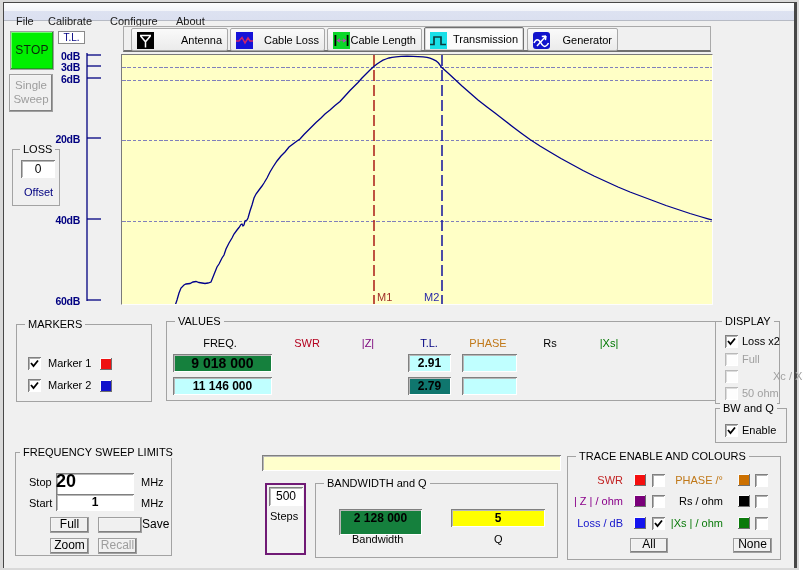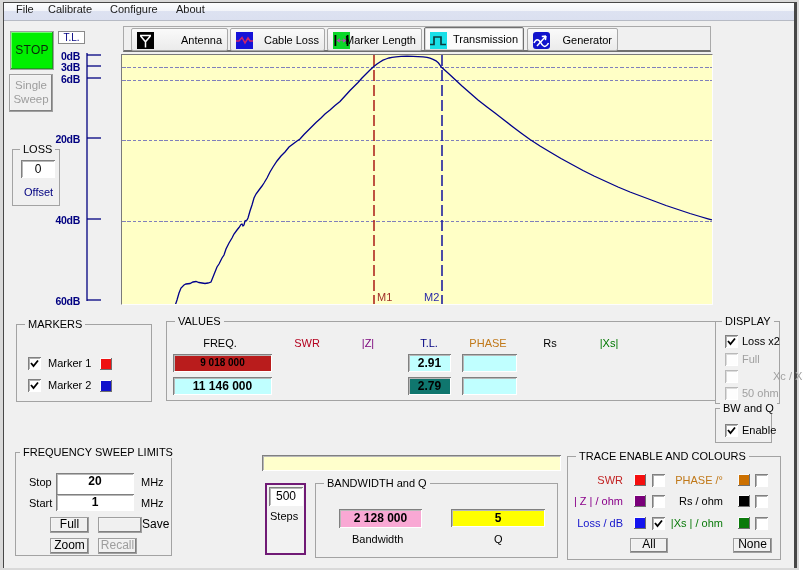--- a/index.html
+++ b/index.html
@@ -5,21 +5,21 @@
 * { margin:0; padding:0; box-sizing:border-box; }
 html,body { width:803px; height:576px; background:#ffffff; font-family:"Liberation Sans",sans-serif; }
 #root { position:absolute; left:0; top:0; width:803px; height:576px; background:#fff; overflow:hidden; }
 #winborder { position:absolute; left:0; top:0; width:799px; height:570px; background:#d9d9d9; }
 #winedge { position:absolute; left:3px; top:2px; width:794px; height:566px; background:#474747; }
 #client { position:absolute; left:4px; top:3px; width:790px; height:565px; background:#f0f0f0; }
 .abs { position:absolute; }
 #menubar { position:absolute; left:4px; top:3px; width:790px; height:18px;
   background:linear-gradient(#fcfdfe 0%, #f2f4f9 45%, #dde2f1 50%, #dbe0f0 100%);
   border-bottom:1px solid #b6bac4; font-size:11px; color:#1a1a1a; }
-.mi { position:absolute; top:0; }
+.mi { position:absolute; top:12px; }
 
 .btn { background:#f0f0f0; border:none; outline:1px solid #9f9f9f; outline-offset:-1px;
   box-shadow: inset -1px -1px 0 #404040, inset 1px 1px 0 #ffffff, inset -2px -2px 0 #808080, inset 2px 2px 0 #f4f4f4;
   font-family:"Liberation Sans",sans-serif; text-align:center; }
 
 .edit { background:#fff;
   box-shadow: inset 1px 1px 0 #808080, inset -1px -1px 0 #ffffff, inset 2px 2px 0 #b8b8b8; }
 .grp { position:absolute; border:1px solid #a3a3a3; }
 .grp .ttl { position:absolute; top:-7px; left:8px; background:#f0f0f0; padding:0 3px; font-size:11px; color:#000; white-space:nowrap; }
 .cb { position:absolute; width:13px; height:13px; background:#fff;
@@ -99,21 +99,21 @@
 </div>
 <div class="tbtn" style="left:327px; width:95px;">
   <svg class="ico" width="17" height="17">
         <rect width="17" height="17" fill="#0ad828"></rect>
         <rect x="1.5" y="3" width="1.8" height="11" fill="#000"></rect>
         <rect x="13.7" y="3" width="1.8" height="11" fill="#000"></rect>
         <line x1="4" y1="8.5" x2="13" y2="8.5" stroke="#708a70" stroke-width="1.2"></line>
         <path d="M3.5 8.5 L6.8 6.3 V10.7 Z" fill="#b845b8"></path>
         <path d="M13.5 8.5 L10.2 6.3 V10.7 Z" fill="#b845b8"></path>
       </svg>
-  <span class="txt">Marker Length</span>
+  <span class="txt">Cable Length</span>
 </div>
 <div class="tbtn" style="left:424px; width:100px; top:27px; height:24px; background:#fbfbfb; border:1px solid #707070; box-shadow:0 0 0 1px #d9d9d9 inset;">
   <svg class="ico" width="17" height="17" style="top:4px;">
         <rect width="17" height="17" fill="#18e0e8"></rect>
         <path d="M0 12.5 H4 V5 H11 V12.5 H16" stroke="#0c3c40" stroke-width="1.7" fill="none"></path>
       </svg>
   <span class="txt">Transmission</span>
 </div>
 <div class="tbtn" style="left:527px; width:91px;">
   <svg class="ico" width="17" height="17">
@@ -169,21 +169,21 @@
 
 <div class="grp" style="left:166px; top:321px; width:550px; height:80px;">
   <span class="ttl">VALUES</span>
   <div class="lbl hdr" style="left:53px; top:15px;">FREQ.</div>
   <div class="lbl hdr" style="left:140px; top:15px; color:#b4001e;">SWR</div>
   <div class="lbl hdr" style="left:201px; top:15px; color:#7a007a;">|Z|</div>
   <div class="lbl hdr" style="left:262px; top:15px; color:#000080;">T.L.</div>
   <div class="lbl hdr" style="left:321px; top:15px; color:#c07818;">PHASE</div>
   <div class="lbl hdr" style="left:383px; top:15px;">Rs</div>
   <div class="lbl hdr" style="left:442px; top:15px; color:#007800;">|Xs|</div>
-  <div class="edit abs" style="left:6px; top:32px; width:99px; height:18px; background:#b91c1c; text-align:center; font-size:10px; font-weight:bold; line-height:18px;">9 018 000</div>
+  <div class="edit abs" style="left:6px; top:32px; width:99px; height:18px; background:#15803d; text-align:center; font-size:14px; font-weight:bold; line-height:18px;">9 018 000</div>
   <div class="edit abs" style="left:241px; top:32px; width:43px; height:18px; background:#c0ffff; text-align:center; font-size:12px; font-weight:bold; line-height:18px;">2.91</div>
   <div class="edit abs" style="left:295px; top:32px; width:55px; height:18px; background:#c0ffff;"></div>
   <div class="edit abs" style="left:6px; top:55px; width:99px; height:18px; background:#c0ffff; text-align:center; font-size:12px; font-weight:bold; line-height:18px;">11 146 000</div>
   <div class="edit abs" style="left:241px; top:55px; width:43px; height:18px; background:#0f766e; text-align:center; font-size:12px; font-weight:bold; line-height:18px;">2.79</div>
   <div class="edit abs" style="left:295px; top:55px; width:55px; height:18px; background:#c0ffff;"></div>
 </div>
 
 <div class="grp" style="left:715px; top:321px; width:65px; height:83px;">
   <span class="ttl" style="left:6px;">DISPLAY</span>
   <div class="cb" style="left:9px; top:13px;">
@@ -193,55 +193,55 @@
       </div>
   <div class="lbl" style="left:26px; top:13px; font-size:11px;">Loss x2</div>
   <div class="cbd" style="left:9px; top:31px;"></div>
   <div class="lbl" style="left:26px; top:31px; font-size:11px; color:#a0a0a0;">Full</div>
   <div class="cbd" style="left:9px; top:48px;"></div>
   <div class="lbl" style="left:26px; top:48px; font-size:11px; color:#a0a0a0;margin-left:31px;">Xc / Xl</div>
   <div class="cbd" style="left:9px; top:65px;"></div>
   <div class="lbl" style="left:26px; top:65px; font-size:11px; color:#a0a0a0;">50 ohm</div>
 </div>
 
-<div class="grp" style="left:715px; top:408px; width:57px; height:35px;">
+<div class="grp" style="left:715px; top:408px; width:72px; height:35px;">
   <span class="ttl" style="left:4px;">BW and Q</span>
   <div class="cb" style="left:9px; top:15px;">
         <svg width="11" height="11">
           <path d="M2 5 L4.5 8 L9 2.5" stroke="#000" stroke-width="1.8" fill="none"></path>
         </svg>
       </div>
   <div class="lbl" style="left:26px; top:15px;">Enable</div>
 </div>
 
 <div class="grp" style="left:15px; top:452px; width:157px; height:104px;">
   <span class="ttl" style="left:4px;">FREQUENCY SWEEP LIMITS</span>
   <div class="lbl" style="left:13px; top:23px;">Stop</div>
-  <div class="edit abs" style="left:40px; top:20px; width:78px; height:29px; text-align:center; font-size:12px; font-weight:bold; line-height:17px;">20</div>
+  <div class="edit abs" style="left:40px; top:20px; width:78px; height:29px; text-align:left; font-size:18px; font-weight:bold; line-height:17px;">20</div>
   <div class="lbl" style="left:125px; top:23px;">MHz</div>
   <div class="lbl" style="left:13px; top:44px;">Start</div>
   <div class="edit abs" style="left:40px; top:41px; width:78px; height:17px; text-align:center; font-size:12px; font-weight:bold; line-height:17px;">1</div>
   <div class="lbl" style="left:125px; top:44px;">MHz</div>
   <div class="btn abs" style="left:34px; top:64px; width:39px; height:16px; font-size:12px; line-height:14px;">Full</div>
   <div class="btn abs" style="left:82px; top:64px; width:39px; height:16px; font-size:12px; line-height:14px;padding-left:44px;">Save</div>
   <div class="btn abs" style="left:34px; top:85px; width:39px; height:16px; font-size:12px; line-height:14px;">Zoom</div>
   <div class="btn abs" style="left:82px; top:85px; width:39px; height:16px; font-size:12px; line-height:14px; color:#9d9d9d;">Recall</div>
 </div>
 
 
 <div class="edit abs" style="left:262px; top:455px; width:299px; height:16px; background:#ffffcc;"></div>
 
 <div class="abs" style="left:265px; top:483px; width:41px; height:72px; background:#f2f2f2; border:2px solid #701a75;">
   <div class="edit abs" style="left:2px; top:2px; width:34px; height:19px; text-align:center; font-size:12px; line-height:19px;">500</div>
   <div class="lbl" style="left:3px; top:25px;">Steps</div>
 </div>
 
 <div class="grp" style="left:315px; top:483px; width:243px; height:75px;">
   <span class="ttl" style="left:8px;">BANDWIDTH and Q</span>
-  <div class="edit abs" style="left:23px; top:25px; width:83px; height:19px; background:#f9a8d4; text-align:center; font-size:12px; font-weight:bold; line-height:18px;">2 128 000</div>
+  <div class="edit abs" style="left:23px; top:25px; width:83px; height:26px; background:#15803d; text-align:center; font-size:12px; font-weight:bold; line-height:18px;">2 128 000</div>
   <div class="lbl" style="left:36px; top:49px;">Bandwidth</div>
   <div class="edit abs" style="left:135px; top:25px; width:94px; height:18px; background:#ffff00; text-align:center; font-size:12px; font-weight:bold; line-height:18px;">5</div>
   <div class="lbl" style="left:178px; top:49px;">Q</div>
 </div>
 
 <div class="grp" style="left:567px; top:456px; width:214px; height:104px;">
   <span class="ttl" style="left:8px;">TRACE ENABLE AND COLOURS</span>
   <div class="lbl" style="right:157px; top:17px; color:#c22222;">SWR</div>
   <div class="sw" style="left:66px; top:17px; background:#f50f0f;"></div>
   <div class="cb" style="left:84px; top:17px;"></div>

